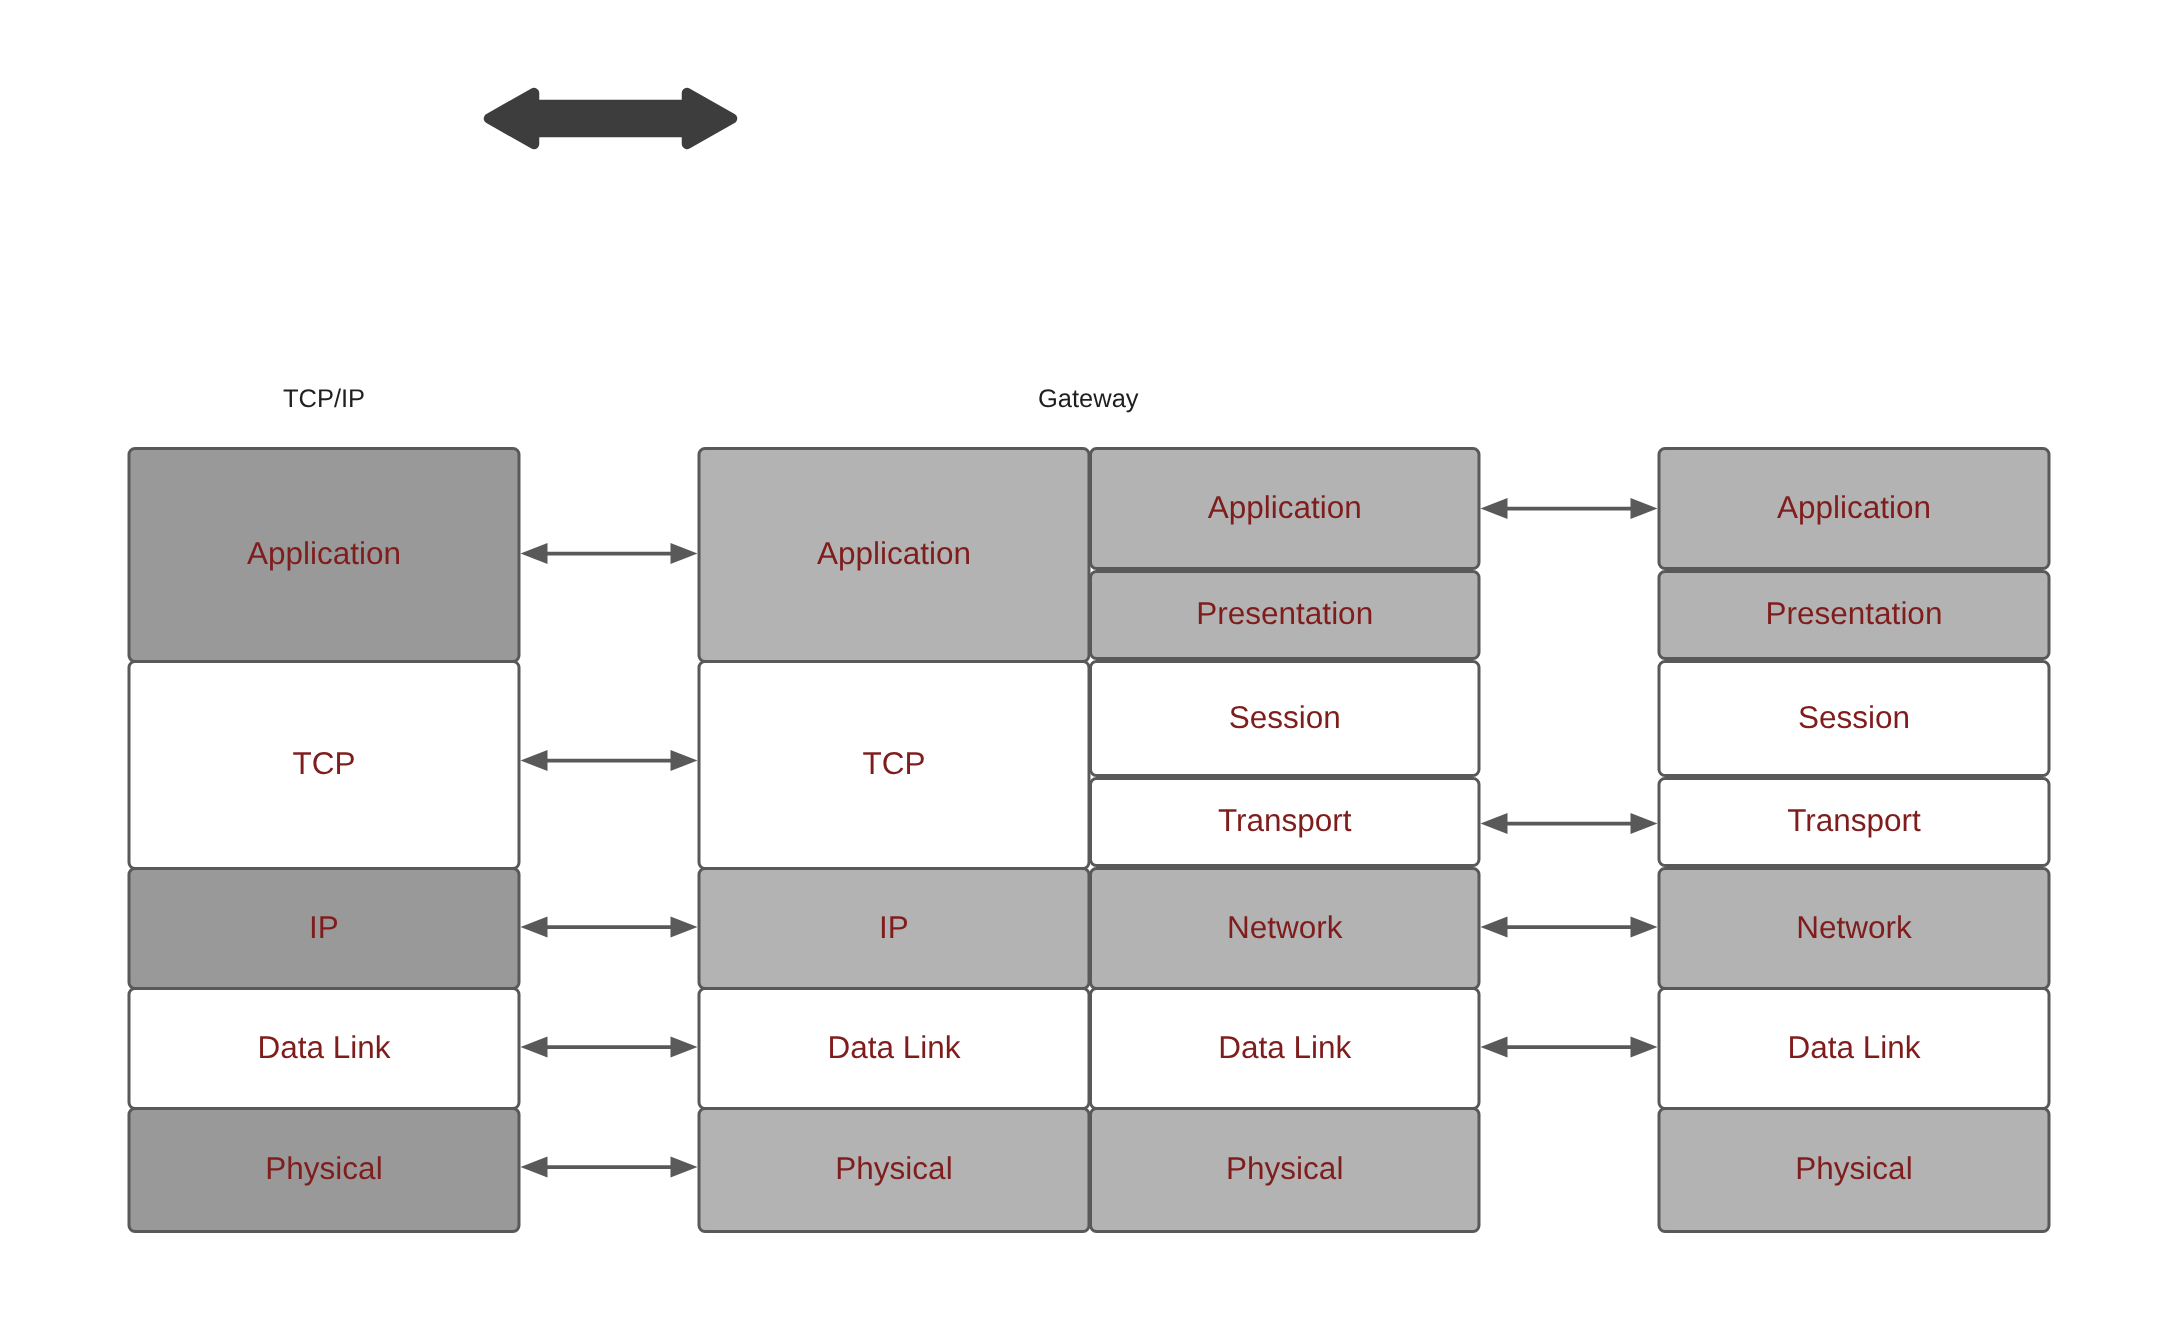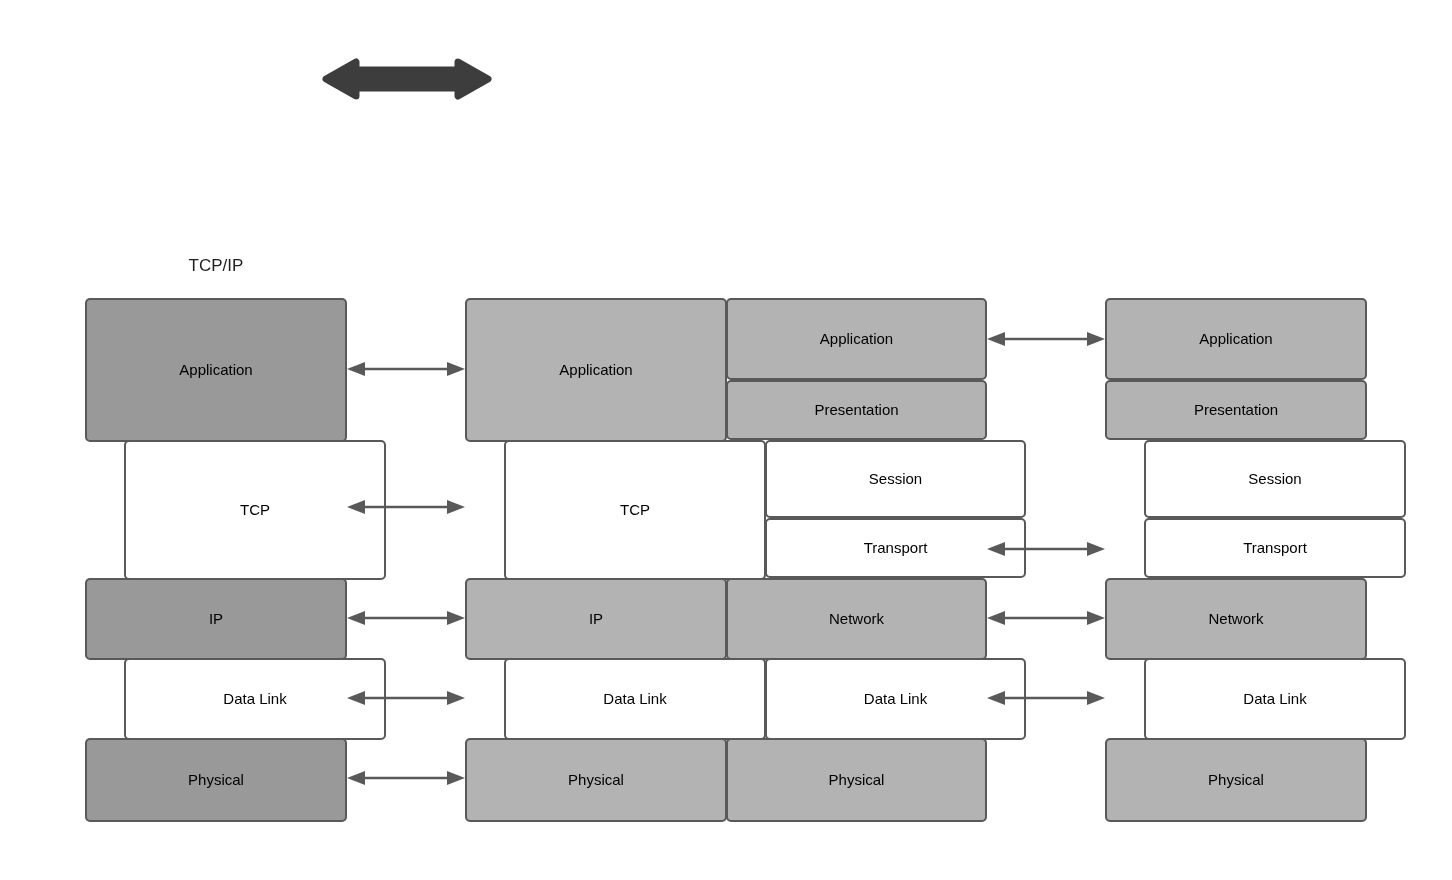--- a/index.html
+++ b/index.html
@@ -16,45 +16,46 @@
     position:absolute;text-align:center;
     font-size:17px;color:#1f1f1f;line-height:22px;
     white-space:nowrap;
   }
 
   
   .layer{
     position:absolute;box-sizing:border-box;
     border:2px solid #595959;border-radius:5px;
     display:flex;align-items:center;justify-content:center;
-    font-size:15px;color:#000000;line-height:20px;
+    font-size:21px;color:#7f1d1d;line-height:20px;
     background:#ffffff;
     white-space:nowrap;
   }
   .fill-dark{background:#999999;}
   .fill-light{background:#b3b3b3;}
-  .fill-white{background:#ffffff;margin-left:39px;}
+  .fill-white{background:#ffffff;}
 
   
   .connector{position:absolute;overflow:visible;}
 
   
   .block-arrow{position:absolute;}
 </style>
 </head>
 <body>
 
 <div id="stage">
 
   <svg class="block-arrow" style="left:322px;top:52px;" width="170" height="54" viewBox="0 0 170 54">
     <path d="M 34 10 L 34 18 L 136 18 L 136 10 L 166 27 L 136 44 L 136 36 L 34 36 L 34 44 L 4 27 Z" fill="#3d3d3d" stroke="#3d3d3d" stroke-width="7" stroke-linejoin="round"></path>
   </svg>
 
   <div class="col-title" style="left:85px;top:255px;width:262px;">TCP/IP</div>
 
+  <div class="col-title" style="left:465px;top:255px;width:521px;">Gateway</div>
 
 
   <div class="layer fill-dark" style="left:85px;top:298px;width:262px;height:144px;">Application</div>
   <div class="layer fill-white" style="left:85px;top:440px;width:262px;height:140px;">TCP</div>
   <div class="layer fill-dark" style="left:85px;top:578px;width:262px;height:82px;">IP</div>
   <div class="layer fill-white" style="left:85px;top:658px;width:262px;height:82px;">Data Link</div>
   <div class="layer fill-dark" style="left:85px;top:738px;width:262px;height:84px;">Physical</div>
 
   <div class="layer fill-light" style="left:465px;top:298px;width:262px;height:144px;">Application</div>
   <div class="layer fill-white" style="left:465px;top:440px;width:262px;height:140px;">TCP</div>

